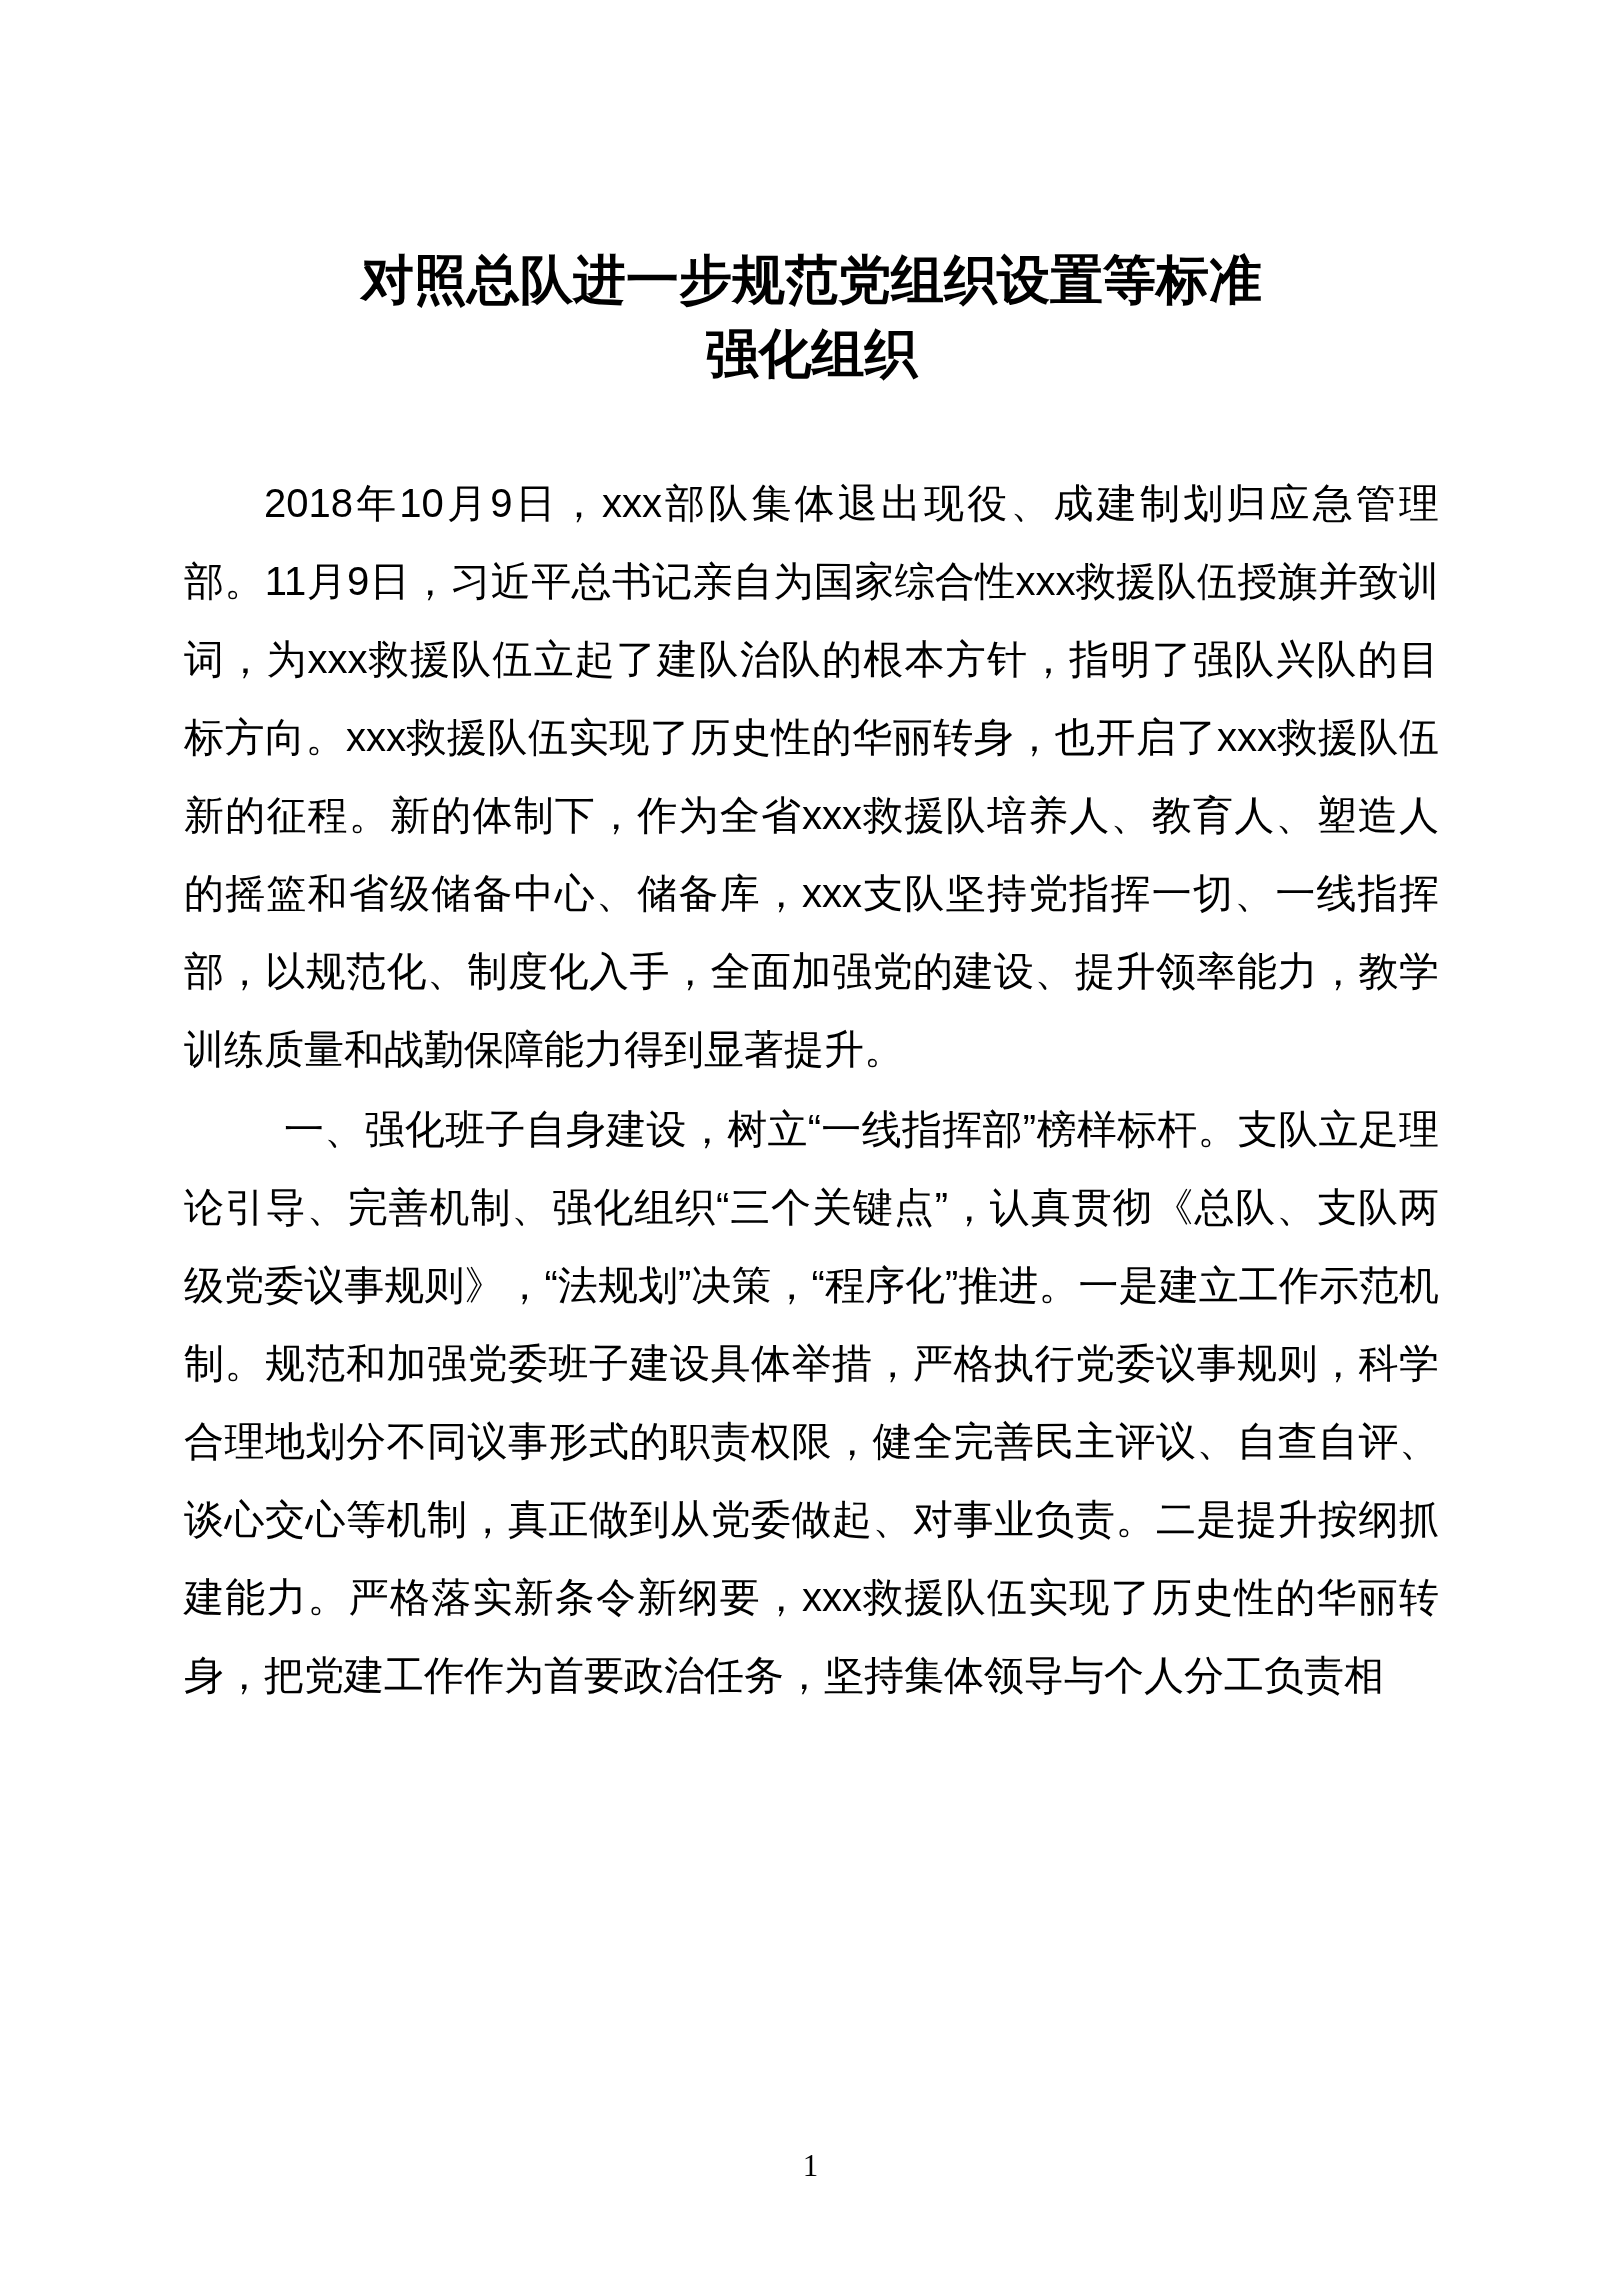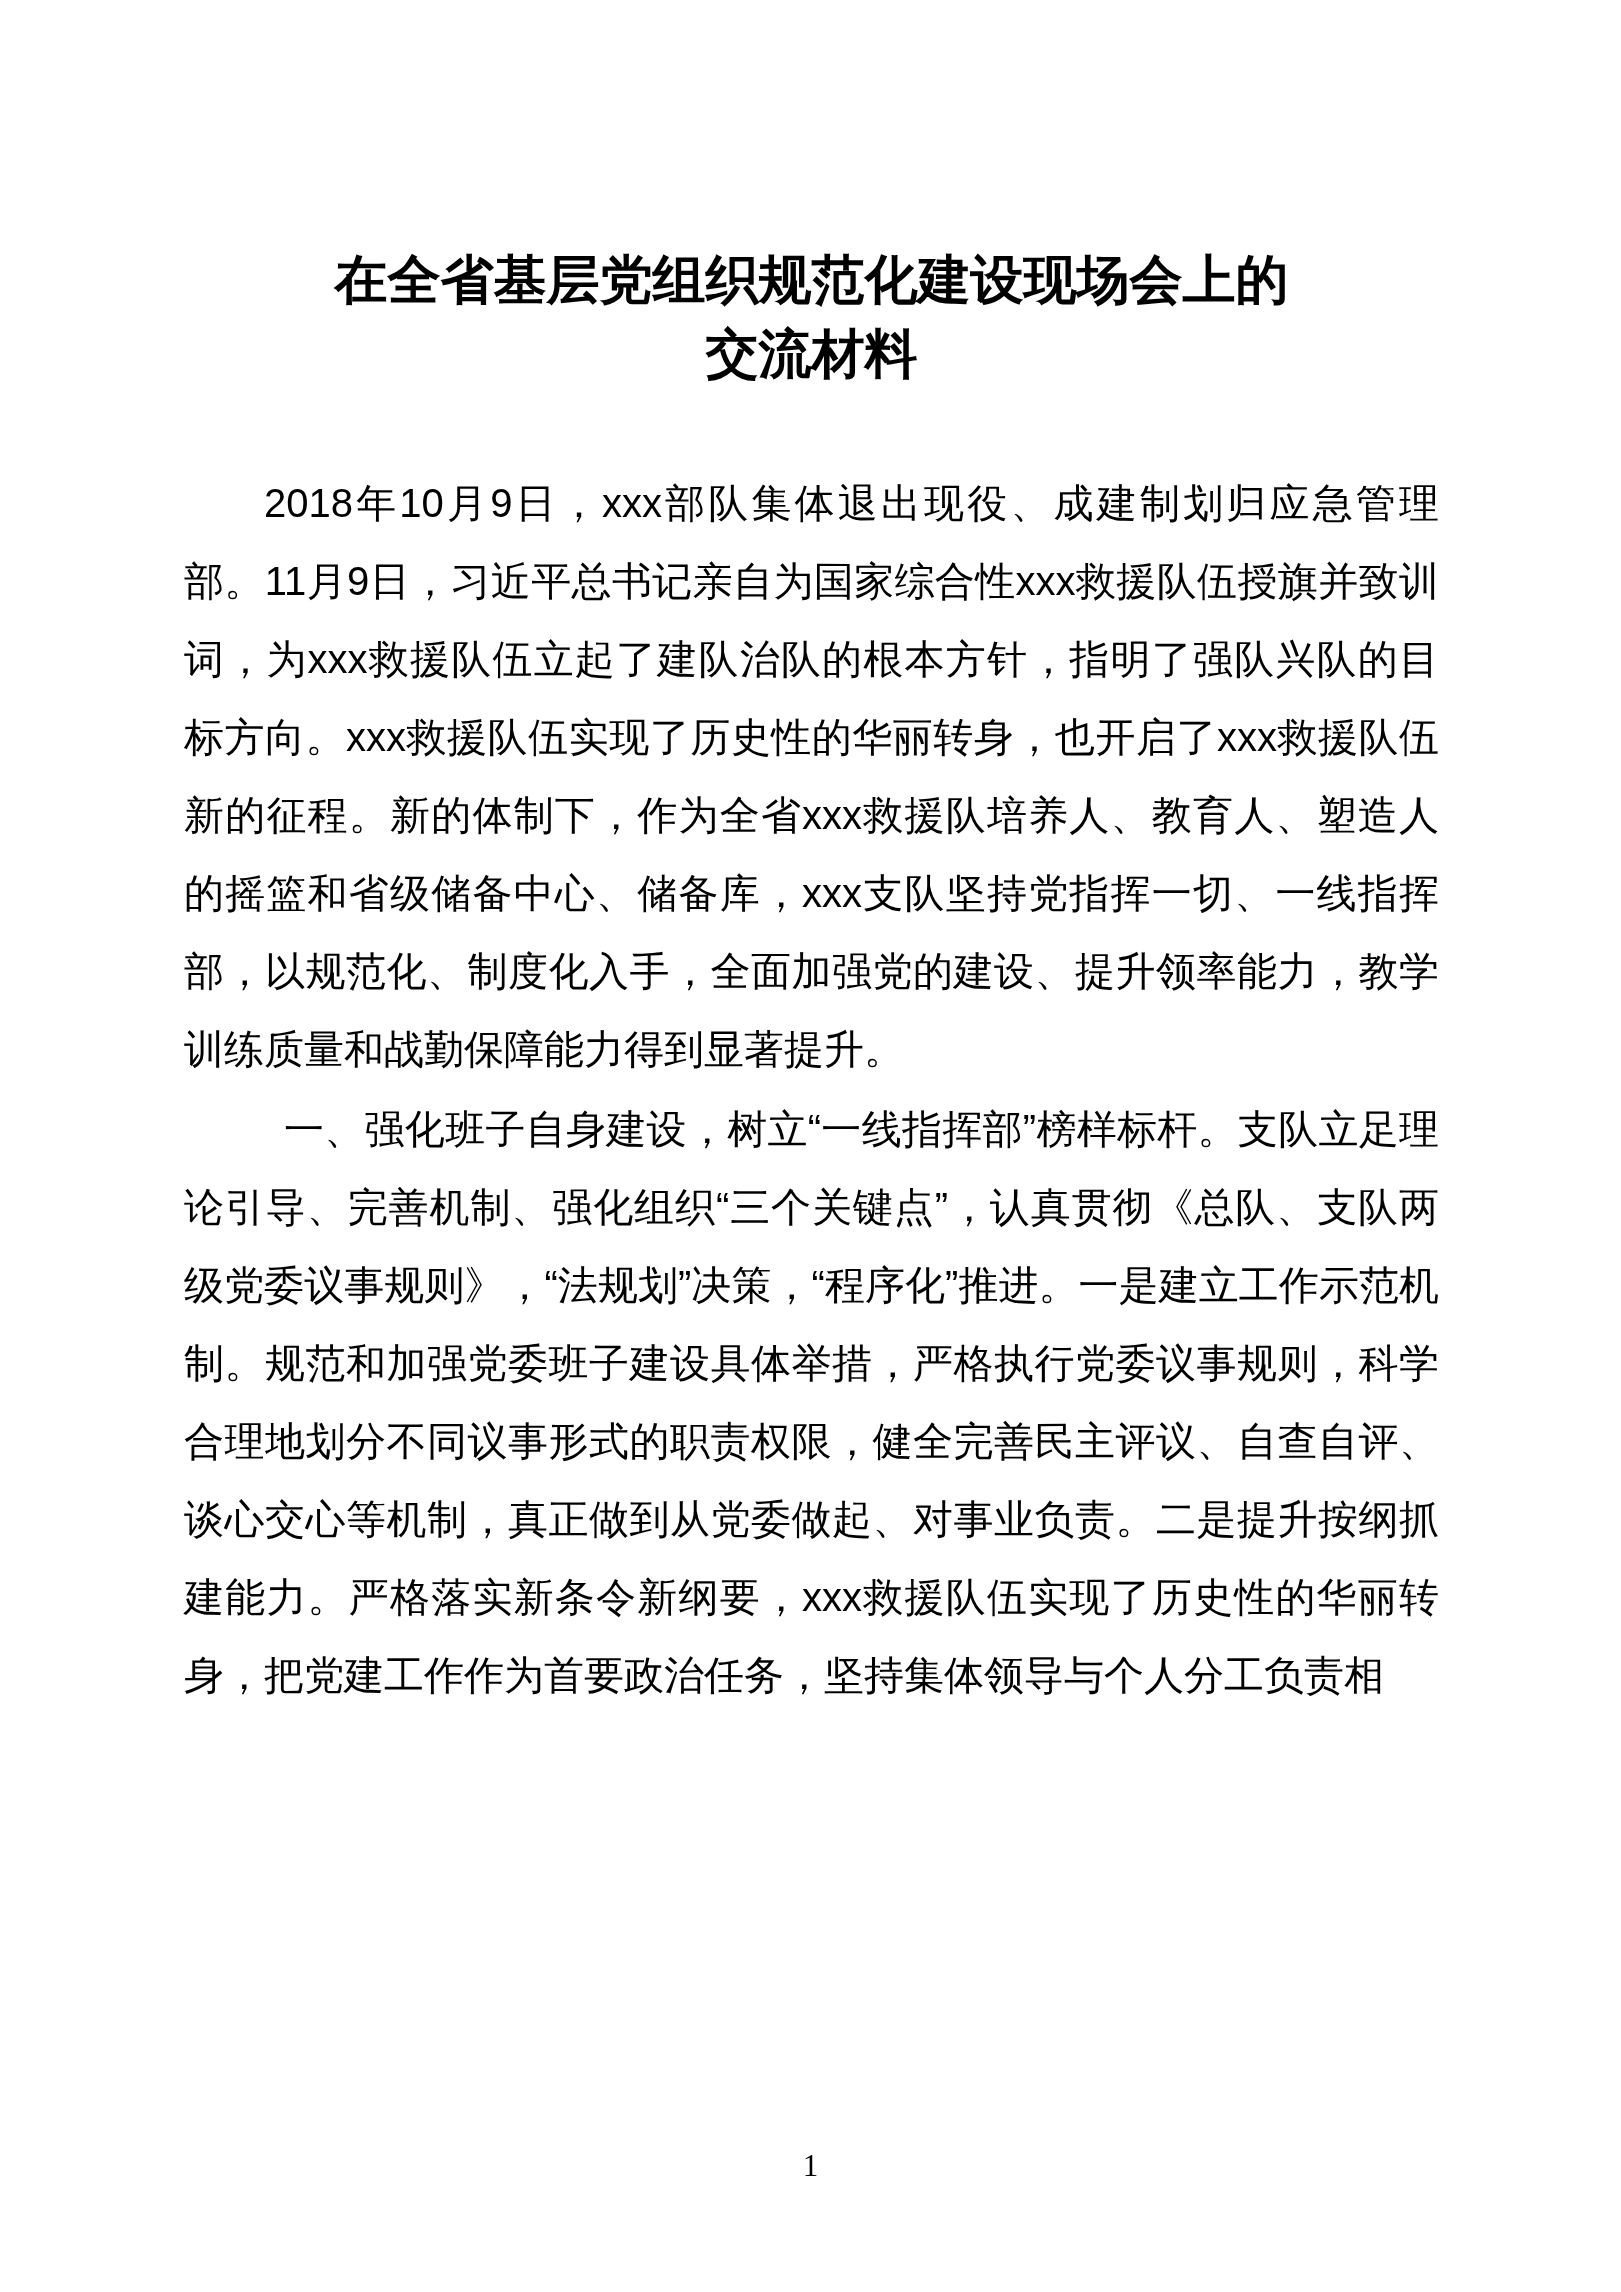--- a/index.html
+++ b/index.html
@@ -67,22 +67,22 @@
   }
 </style>
 </head>
 <body>
 
 <div class="page">
 
   <div class="doc-body">
 
     <h1 class="doc-title">
-      <span class="title-line">在全省基层党组织规范化建设现场会上的</span>
-      <span class="title-line">交流材料</span>
+      <span class="title-line">对照总队进一步规范党组织设置等标准</span>
+      <span class="title-line">强化组织</span>
     </h1>
 
     <p class="para para-first">2018年10月9日，xxx部队集体退出现役、成建制划归应急管理部。11月9日，习近平总书记亲自为国家综合性xxx救援队伍授旗并致训词，为xxx救援队伍立起了建队治队的根本方针，指明了强队兴队的目标方向。xxx救援队伍实现了历史性的华丽转身，也开启了xxx救援队伍新的征程。新的体制下，作为全省xxx救援队培养人、教育人、塑造人的摇篮和省级储备中心、储备库，xxx支队坚持党指挥一切、一线指挥部，以规范化、制度化入手，全面加强党的建设、提升领率能力，教学训练质量和战勤保障能力得到显著提升。</p>
 
     <p class="para para-second">一、强化班子自身建设，树立“一线指挥部”榜样标杆。支队立足理论引导、完善机制、强化组织“三个关键点”，认真贯彻《总队、支队两级党委议事规则》，“法规划”决策，“程序化”推进。一是建立工作示范机制。规范和加强党委班子建设具体举措，严格执行党委议事规则，科学合理地划分不同议事形式的职责权限，健全完善民主评议、自查自评、谈心交心等机制，真正做到从党委做起、对事业负责。二是提升按纲抓建能力。严格落实新条令新纲要，xxx救援队伍实现了历史性的华丽转身，把党建工作作为首要政治任务，坚持集体领导与个人分工负责相</p>
 
   </div>
 
   <div class="page-number">1</div>
 

